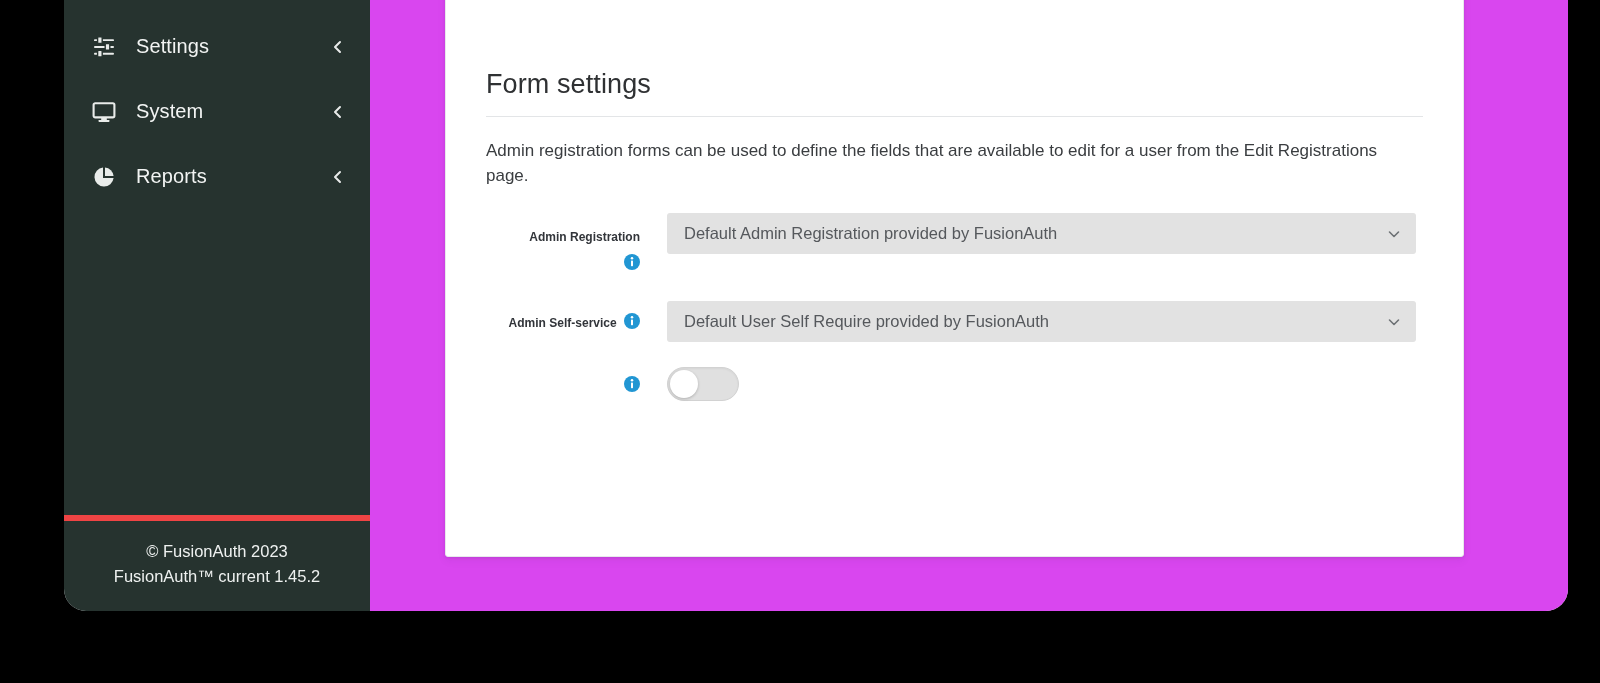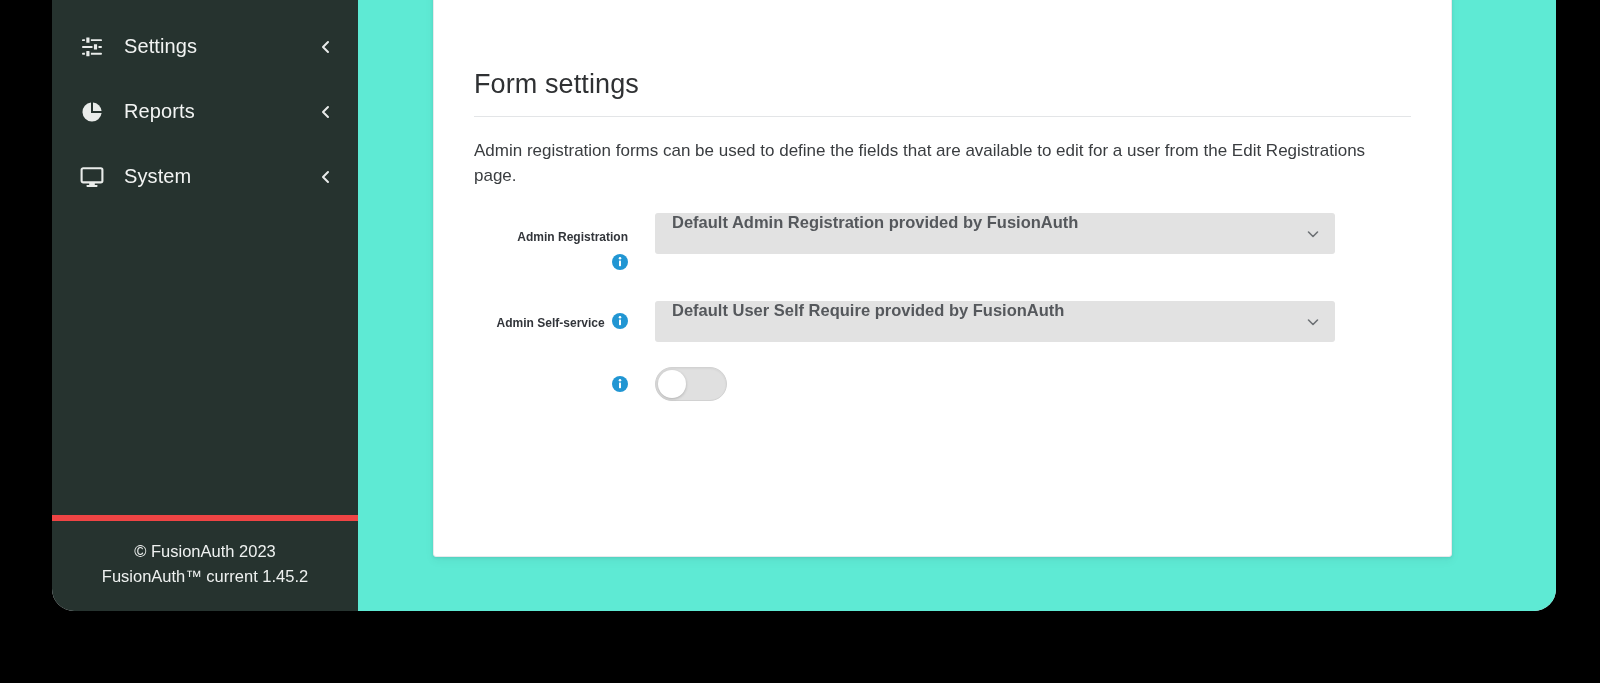--- a/index.html
+++ b/index.html
@@ -10,21 +10,21 @@
     width: 1600px;
     height: 683px;
     background: #000000;
     font-family: "Liberation Sans", sans-serif;
     overflow: hidden;
   }
 
   
   #app-viewport {
     position: absolute;
-    left: 52px;
+    left: 64px;
     top: 0;
     width: 1504px;
     height: 611px;
     background: #e8edf0;
     border-bottom-left-radius: 22px;
     border-bottom-right-radius: 22px;
     overflow: hidden;
     display: flex;
   }
 
@@ -92,21 +92,21 @@
     color: #eef1f0;
     font-size: 16.5px;
     line-height: 25px;
     white-space: nowrap;
   }
 
   
   #main-region {
     flex: 1;
     height: 611px;
-    background: #5eead4;
+    background: #d946ef;
     position: relative;
   }
 
   #content-card {
     position: absolute;
     left: 75px;
     top: -60px;
     width: 1019px;
     height: 617px;
     background: #ffffff;
@@ -171,29 +171,29 @@
     display: block;
     margin-top: 4px;
     text-align: right;
   }
   .info-icon-block svg { display: inline-block; }
 
   .form-control-col { flex: 1; }
 
   .select-box {
     position: relative;
-    width: 680px;
+    width: 749px;
     height: 41px;
     background: #e2e2e2;
     border: none;
     border-radius: 3px;
     display: flex;
+    align-items: center;
     padding: 0 34px 0 17px;
     cursor: pointer;
-    font-weight: bold;
   }
   .select-value {
     font-size: 16.5px;
     color: #55585c;
     white-space: nowrap;
     overflow: hidden;
     text-overflow: ellipsis;
   }
   .select-chevron {
     position: absolute;
@@ -252,41 +252,41 @@
         <span class="nav-chevron">
           <svg width="14" height="14" viewBox="0 0 14 14" fill="none" stroke="#e8ebea" stroke-width="2" stroke-linecap="round" stroke-linejoin="round">
             <polyline points="9,2 4,7 9,12"></polyline>
           </svg>
         </span>
       </div>
 
       <div class="nav-item">
         <span class="nav-icon">
           <svg width="24" height="24" viewBox="0 0 24 24">
-            <path d="M11 2.4 A9.6 9.6 0 1 0 21.6 13 L11 13 Z" fill="#e9ecea"></path>
-            <path d="M13 2.4 A9.6 9.6 0 0 1 21.6 11 L13 11 Z" fill="#e9ecea"></path>
-          </svg>
-        </span>
-        <span class="nav-label">Reports</span>
+            <rect x="1.6" y="3.2" width="20.8" height="14.2" rx="1.6" fill="none" stroke="#e9ecea" stroke-width="2.1"></rect>
+            <rect x="9.2" y="17.4" width="5.6" height="3.0" fill="#e9ecea"></rect>
+            <rect x="6.4" y="20.0" width="11.2" height="1.9" rx="0.8" fill="#e9ecea"></rect>
+          </svg>
+        </span>
+        <span class="nav-label">System</span>
         <span class="nav-chevron">
           <svg width="14" height="14" viewBox="0 0 14 14" fill="none" stroke="#e8ebea" stroke-width="2" stroke-linecap="round" stroke-linejoin="round">
             <polyline points="9,2 4,7 9,12"></polyline>
           </svg>
         </span>
       </div>
 
       <div class="nav-item">
         <span class="nav-icon">
           <svg width="24" height="24" viewBox="0 0 24 24">
-            <rect x="1.6" y="3.2" width="20.8" height="14.2" rx="1.6" fill="none" stroke="#e9ecea" stroke-width="2.1"></rect>
-            <rect x="9.2" y="17.4" width="5.6" height="3.0" fill="#e9ecea"></rect>
-            <rect x="6.4" y="20.0" width="11.2" height="1.9" rx="0.8" fill="#e9ecea"></rect>
-          </svg>
-        </span>
-        <span class="nav-label">System</span>
+            <path d="M11 2.4 A9.6 9.6 0 1 0 21.6 13 L11 13 Z" fill="#e9ecea"></path>
+            <path d="M13 2.4 A9.6 9.6 0 0 1 21.6 11 L13 11 Z" fill="#e9ecea"></path>
+          </svg>
+        </span>
+        <span class="nav-label">Reports</span>
         <span class="nav-chevron">
           <svg width="14" height="14" viewBox="0 0 14 14" fill="none" stroke="#e8ebea" stroke-width="2" stroke-linecap="round" stroke-linejoin="round">
             <polyline points="9,2 4,7 9,12"></polyline>
           </svg>
         </span>
       </div>
 
     </div>
 
     <div id="sidebar-footer">

